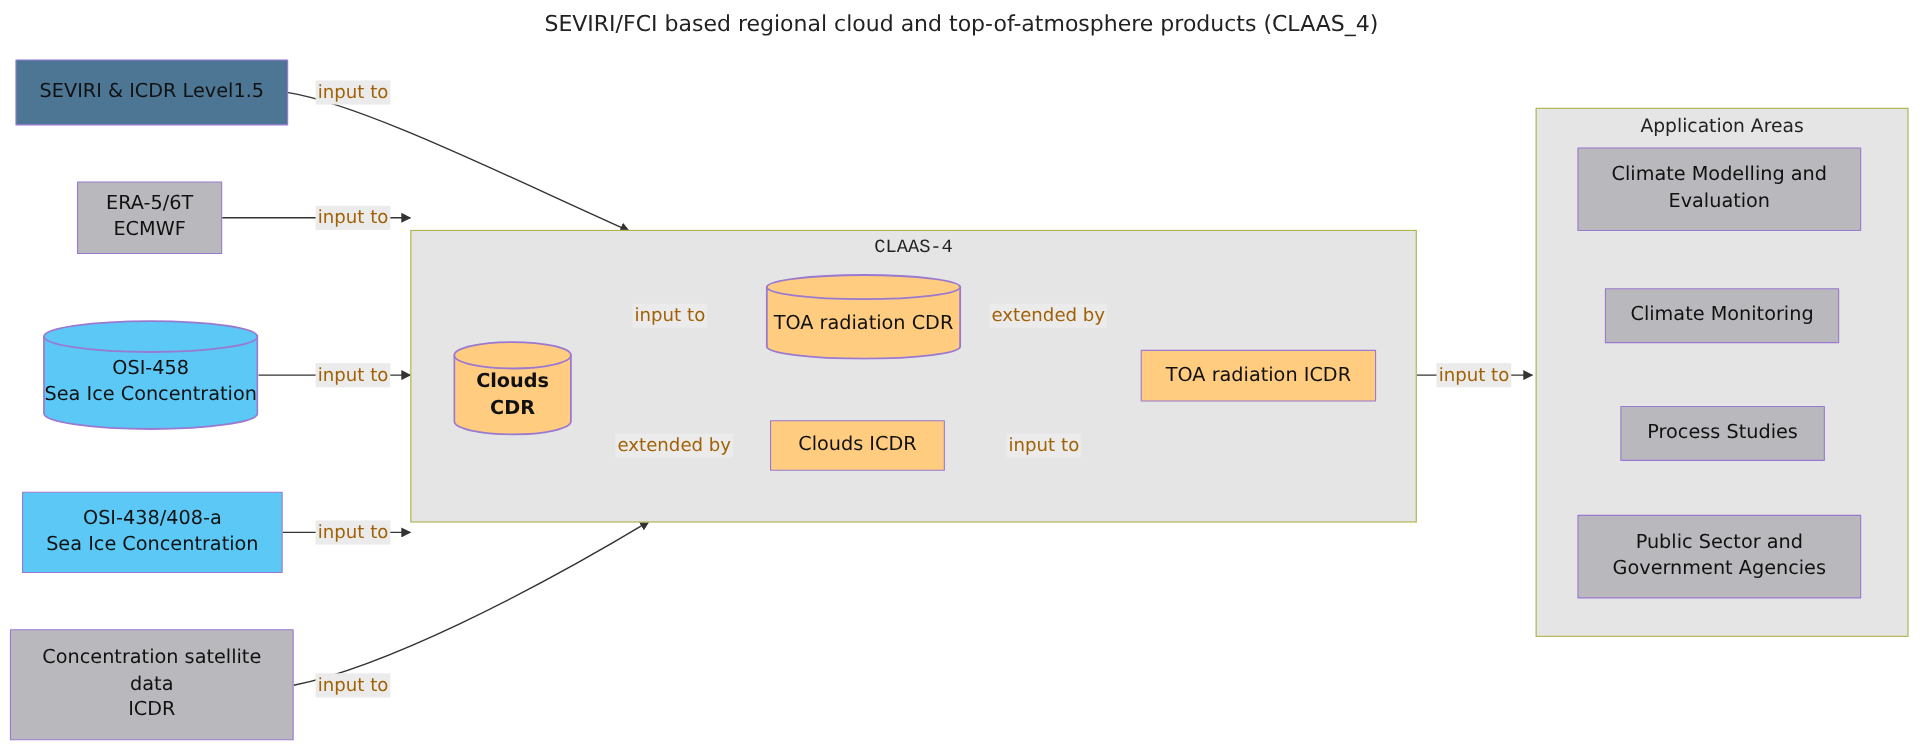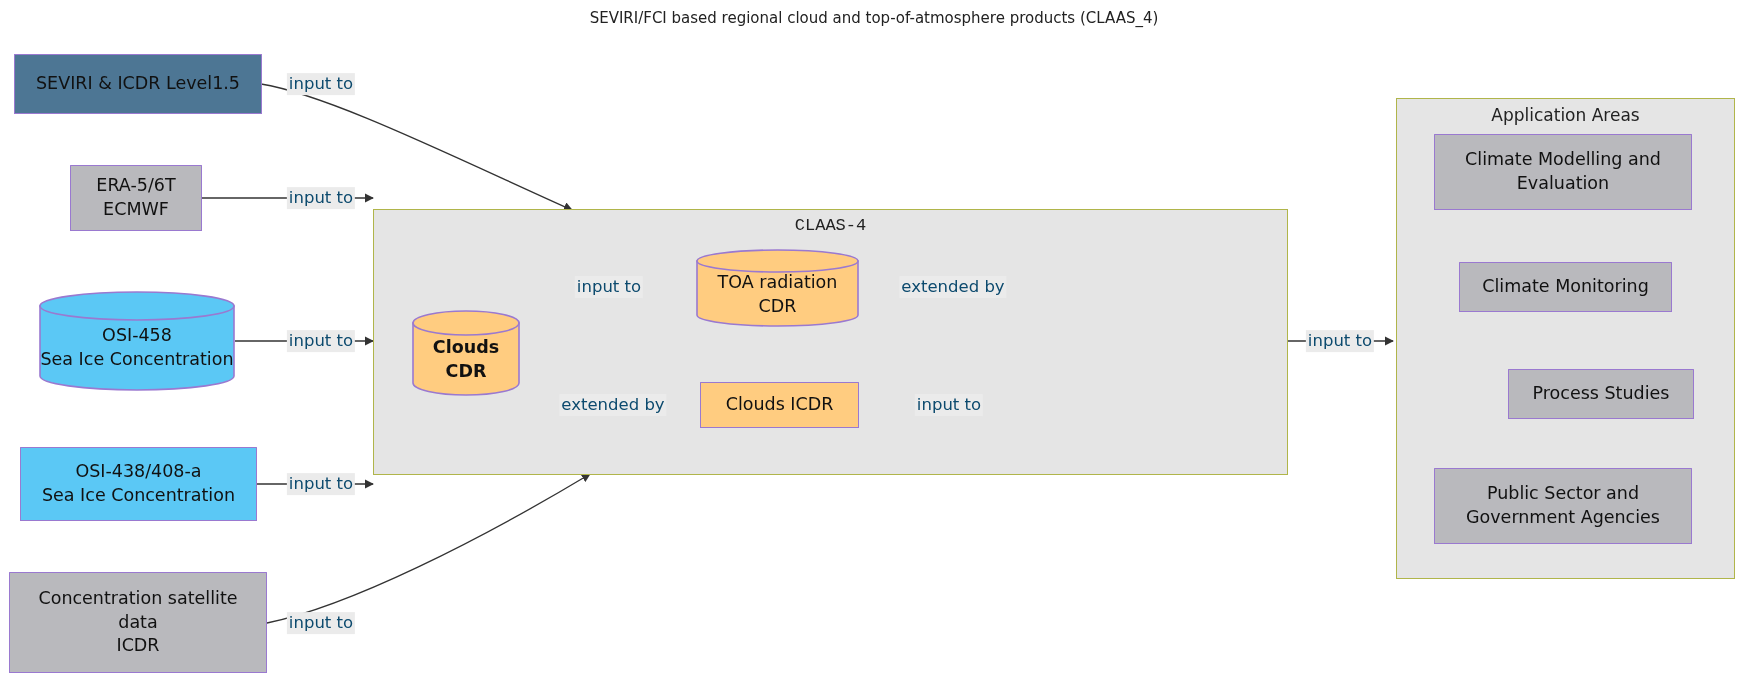--- a/index.html
+++ b/index.html
@@ -84,34 +84,34 @@
     width: 100%;
     text-align: center;
     font-size: 17px;
     color: #222222;
   }
 
   .edge-label {
     position: absolute;
     transform: translate(-50%, -50%);
     background: #ebebeb;
-    color: #0c4a6e;
+    color: #a16207;
     font-size: 16.5px;
     padding: 1px 2px;
     white-space: nowrap;
     line-height: 1.2;
   }
 
   #page-title {
     position: absolute;
     left: 0;
     top: 9px;
     width: 1748px;
     text-align: center;
-    font-size: 15px;
+    font-size: 20px;
     color: #222222;
   }
 </style>
 </head>
 <body>
 
 <div id="diagram-root">
 
   <div id="page-title">SEVIRI/FCI based regional cloud and top-of-atmosphere products (CLAAS_4)</div>
 
@@ -179,47 +179,50 @@
   </div>
 
   <div class="cyl" style="left:412px; top:310px; width:108px; height:86px;font-weight:bold;">
     <svg class="cyl-svg" viewBox="0 0 108 86" preserveAspectRatio="none" xmlns="http://www.w3.org/2000/svg">
       <path d="M1,13 L1,73 A53,12 0 0 0 107,73 L107,13 Z" fill="#ffcc80" stroke="#9a79d0" stroke-width="1.6"></path>
       <ellipse cx="54" cy="13" rx="53" ry="12" fill="#ffcc80" stroke="#9a79d0" stroke-width="1.6"></ellipse>
     </svg>
     <span class="lbl">Clouds CDR</span>
   </div>
 
-  <div class="cyl" style="left:696px; top:249px; width:163px; height:78px;">
+  <div class="cyl" style="left:696px; top:249px; width:178px; height:78px;">
     <svg class="cyl-svg" viewBox="0 0 163 78" preserveAspectRatio="none" xmlns="http://www.w3.org/2000/svg">
       <path d="M1,12 L1,66 A80.5,11 0 0 0 162,66 L162,12 Z" fill="#ffcc80" stroke="#9a79d0" stroke-width="1.6"></path>
       <ellipse cx="81.5" cy="12" rx="80.5" ry="11" fill="#ffcc80" stroke="#9a79d0" stroke-width="1.6"></ellipse>
     </svg>
     <span class="lbl">TOA radiation CDR</span>
   </div>
 
   <div class="node rect fill-orange" style="left:700px; top:382px; width:159px; height:46px;">
     <span class="lbl">Clouds ICDR</span>
   </div>
 
+  <div class="node rect fill-orange" style="left:1037px; top:318px; width:214px; height:47px;">
+    <span class="lbl">TOA radiation ICDR</span>
+  </div>
 
   <div class="cluster" style="left:1396px; top:98px; width:339px; height:481px;">
     <div class="cluster-title">Application Areas</div>
   </div>
 
   <div class="node rect fill-grey" style="left:1434px; top:134px; width:258px; height:76px;">
     <span class="lbl">Climate Modelling and
 Evaluation</span>
   </div>
 
   <div class="node rect fill-grey" style="left:1459px; top:262px; width:213px; height:50px;">
     <span class="lbl">Climate Monitoring</span>
   </div>
 
-  <div class="node rect fill-grey" style="left:1473px; top:369px; width:186px; height:50px;margin-left:35px;">
+  <div class="node rect fill-grey" style="left:1473px; top:369px; width:186px; height:50px;">
     <span class="lbl">Process Studies</span>
   </div>
 
   <div class="node rect fill-grey" style="left:1434px; top:468px; width:258px; height:76px;">
     <span class="lbl">Public Sector and
 Government Agencies</span>
   </div>
 
   <div class="edge-label" style="left:321px; top:84px;">input to</div>
 

